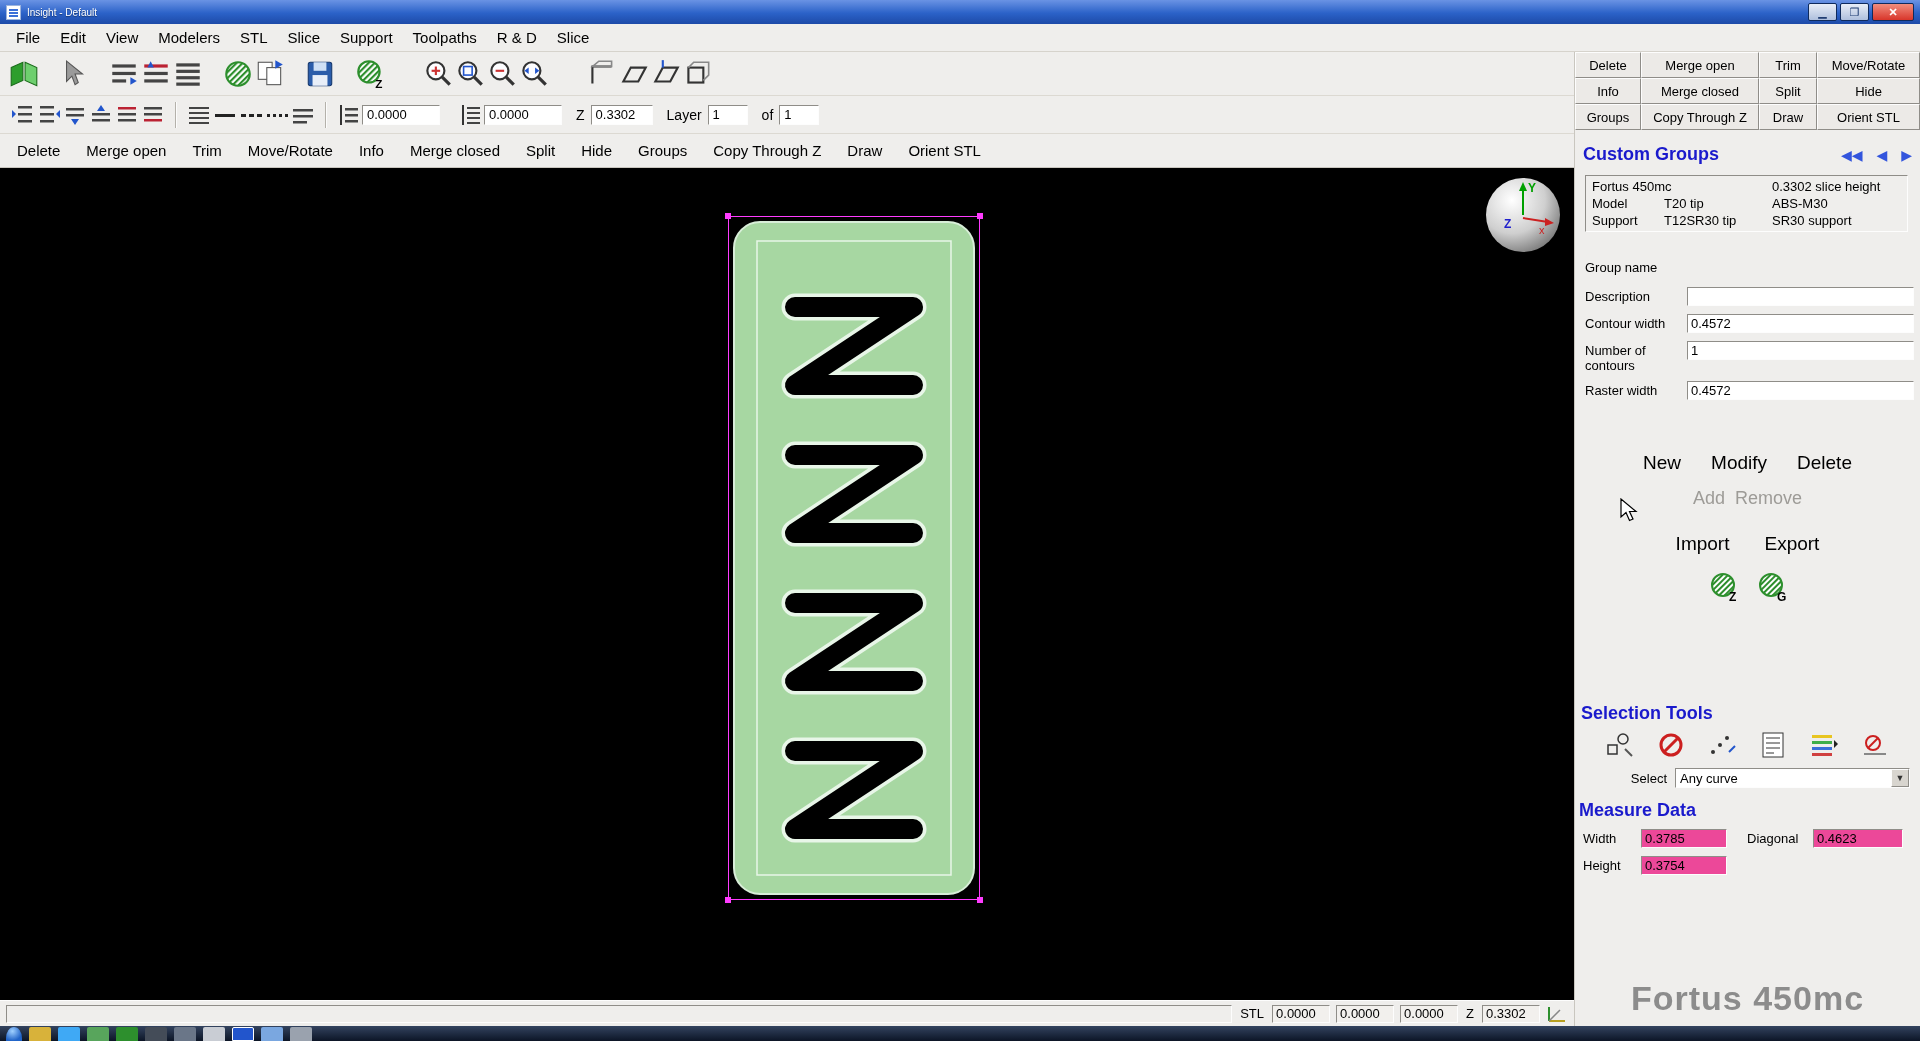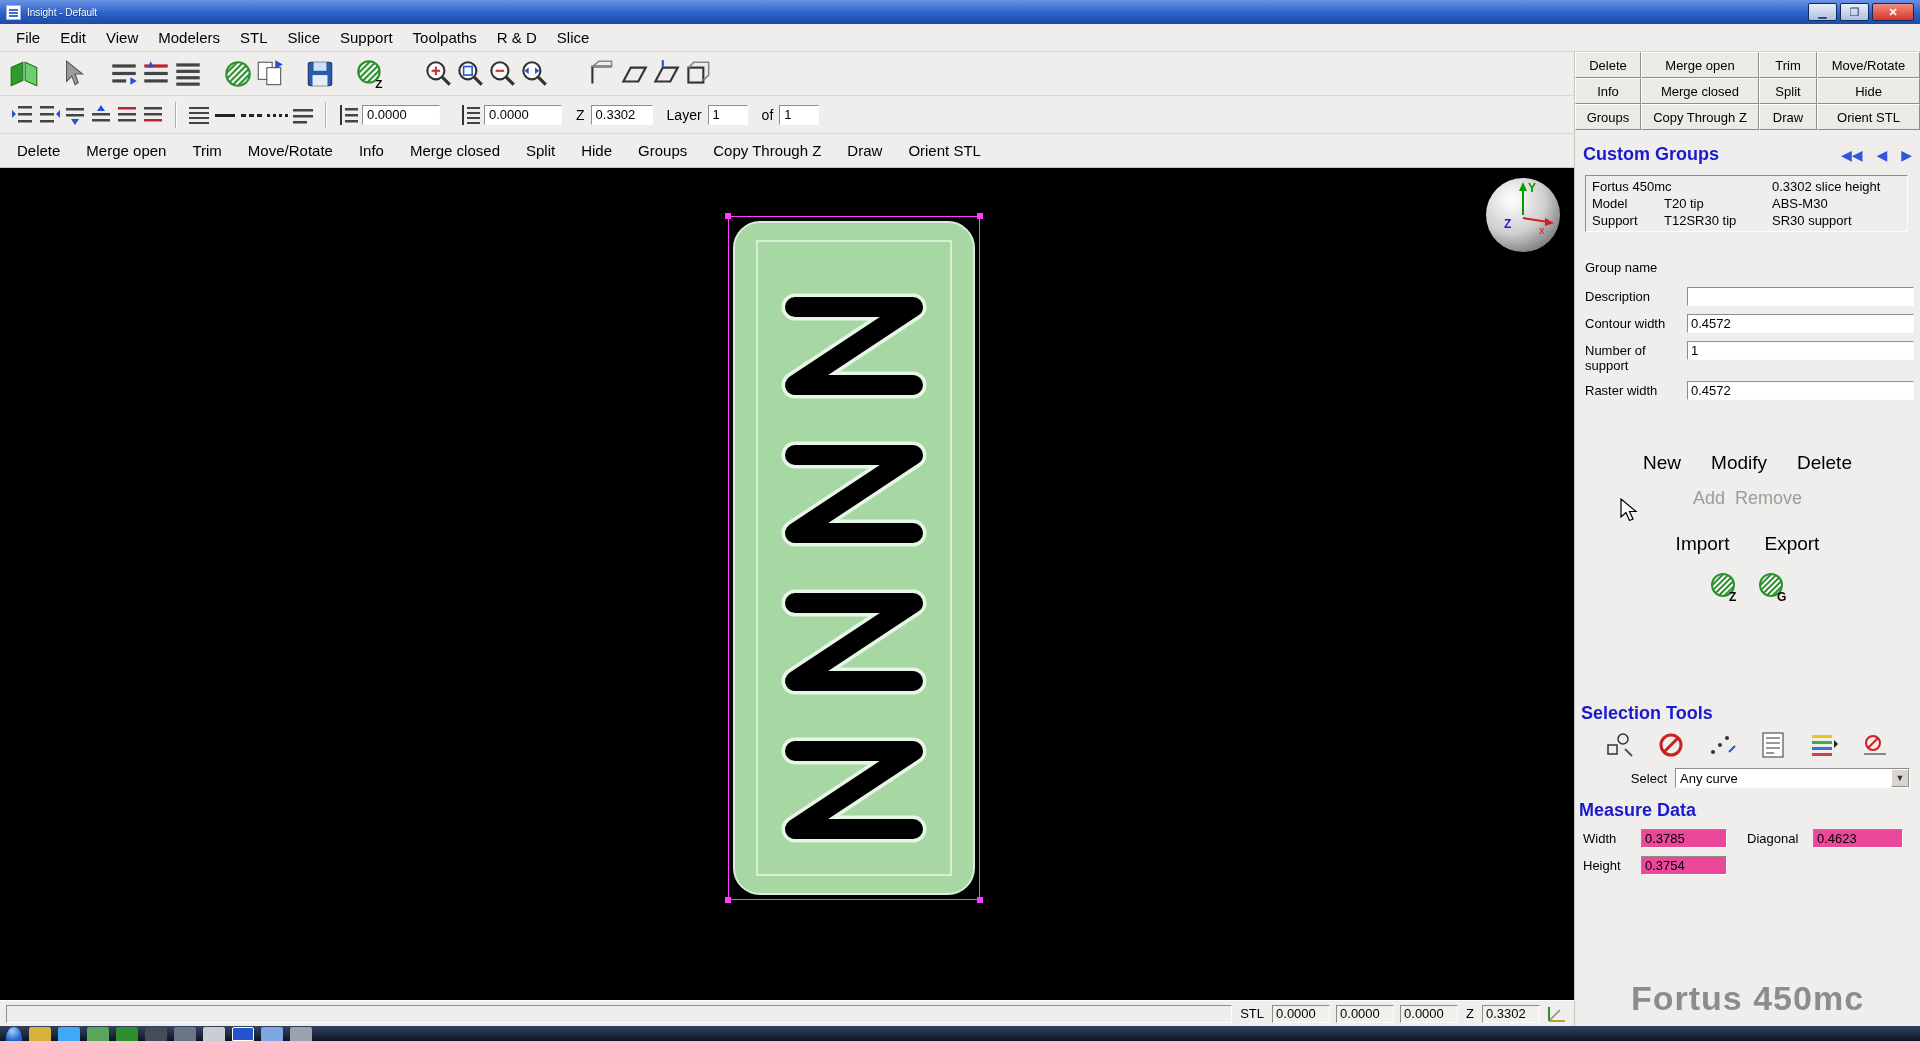--- a/index.html
+++ b/index.html
@@ -413,21 +413,21 @@
 
   <div class="prow" style="margin-top:12px">
     <span class="prow-label">Description</span>
     <input class="pinput sunken" value="" style="">
   </div>
   <div class="prow" style="margin-top:8px">
     <span class="prow-label">Contour width</span>
     <input class="pinput sunken" value="0.4572" style="">
   </div>
   <div class="prow" style="margin-top:8px">
-    <span class="prow-label">Number of support</span>
+    <span class="prow-label">Number of contours</span>
     <input class="pinput sunken" value="1" style="">
   </div>
   <div class="prow" style="margin-top:8px">
     <span class="prow-label">Raster width</span>
     <input class="pinput sunken" value="0.4572" style="">
   </div>
 
   <div class="big-row">
     <span>New</span>
     <span>Modify</span>

